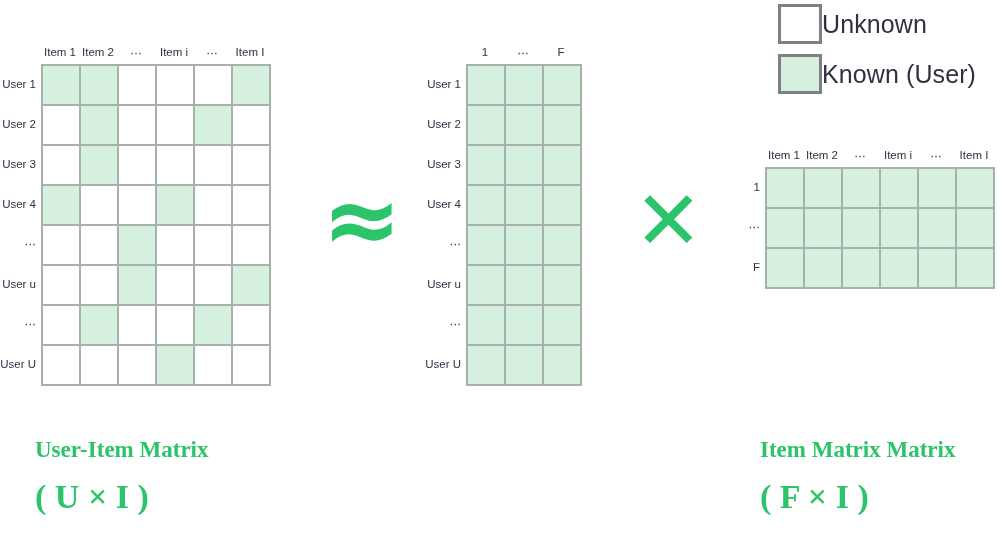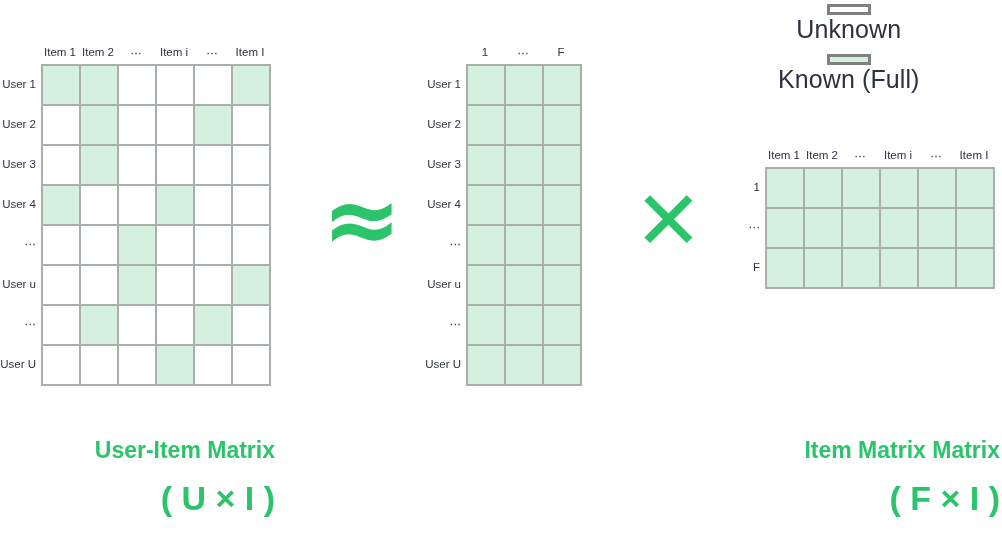--- a/index.html
+++ b/index.html
@@ -26,21 +26,20 @@
     left: 778px;
     top: 4px;
     display: flex;
     flex-direction: column;
     gap: 10px;
   }
   .legend-row {
     display: flex;
     align-items: center;
     height: 40px;
-    flex-direction: column;
   }
   .legend-swatch {
     width: 44px;
     height: 40px;
     border: 3px solid #808080;
     box-sizing: border-box;
   }
   .legend-swatch.unknown { background: #ffffff; }
   .legend-swatch.known   { background: #d5f0de; }
   .legend-label {
@@ -147,22 +146,23 @@
   #times-operator {
     left: 634px;
     top: 180px;
     font-size: 82px;
     font-family: "DejaVu Sans", sans-serif;
   }
 
   
   .caption-group {
     position: absolute;
-    text-align: right;
+    text-align: left;
     color: #2bc46a;
+    font-family: Liberation Serif, serif;
   }
   .caption-title {
     font-size: 23px;
     font-weight: 700;
     white-space: nowrap;
   }
   .caption-dims {
     font-size: 34px;
     font-weight: 700;
     margin-top: 15px;
@@ -177,21 +177,21 @@
 
 <div class="stage">
 
   <div id="legend">
     <div class="legend-row">
       <div class="legend-swatch unknown"></div>
       <div class="legend-label">Unknown</div>
     </div>
     <div class="legend-row">
       <div class="legend-swatch known"></div>
-      <div class="legend-label">Known (Full)</div>
+      <div class="legend-label">Known (User)</div>
     </div>
   </div>
 
   <div class="matrix-block" id="user-item-matrix">
     <div class="matrix-wrap">
       <div class="col-headers">
           <div class="col-header">Item 1</div>
           <div class="col-header">Item 2</div>
           <div class="col-header">⋯</div>
           <div class="col-header">Item i</div>

